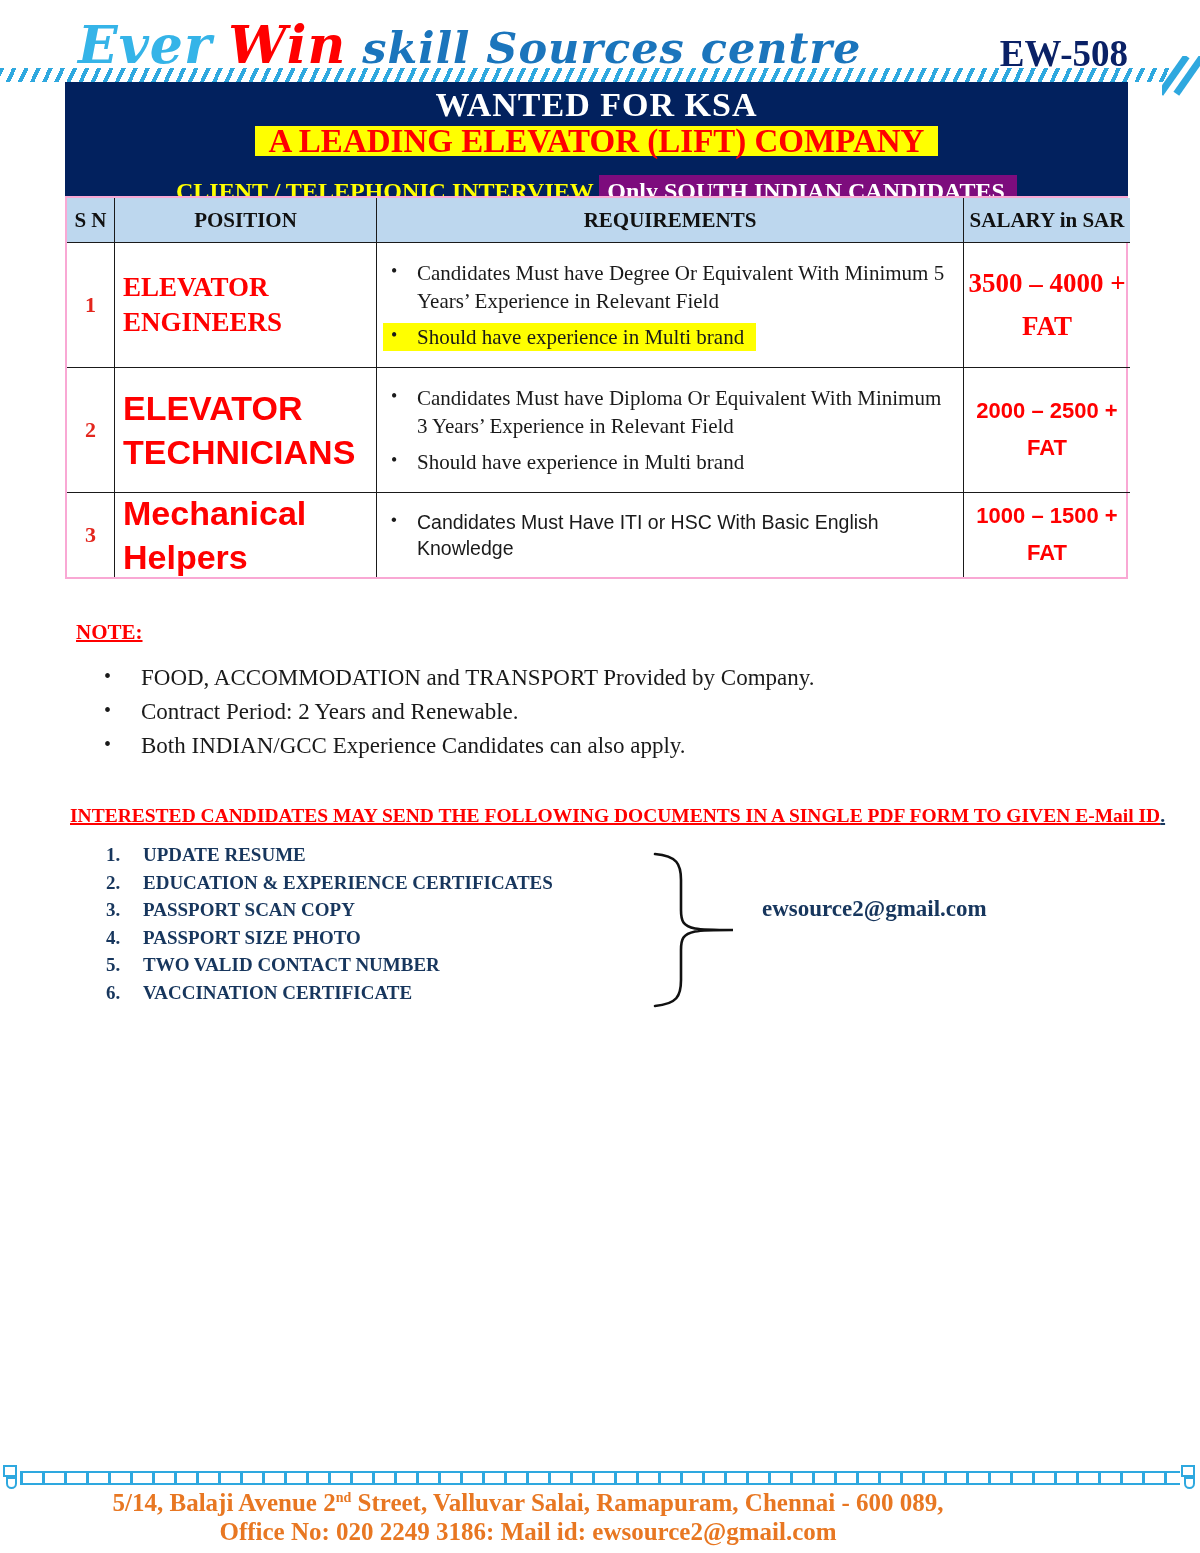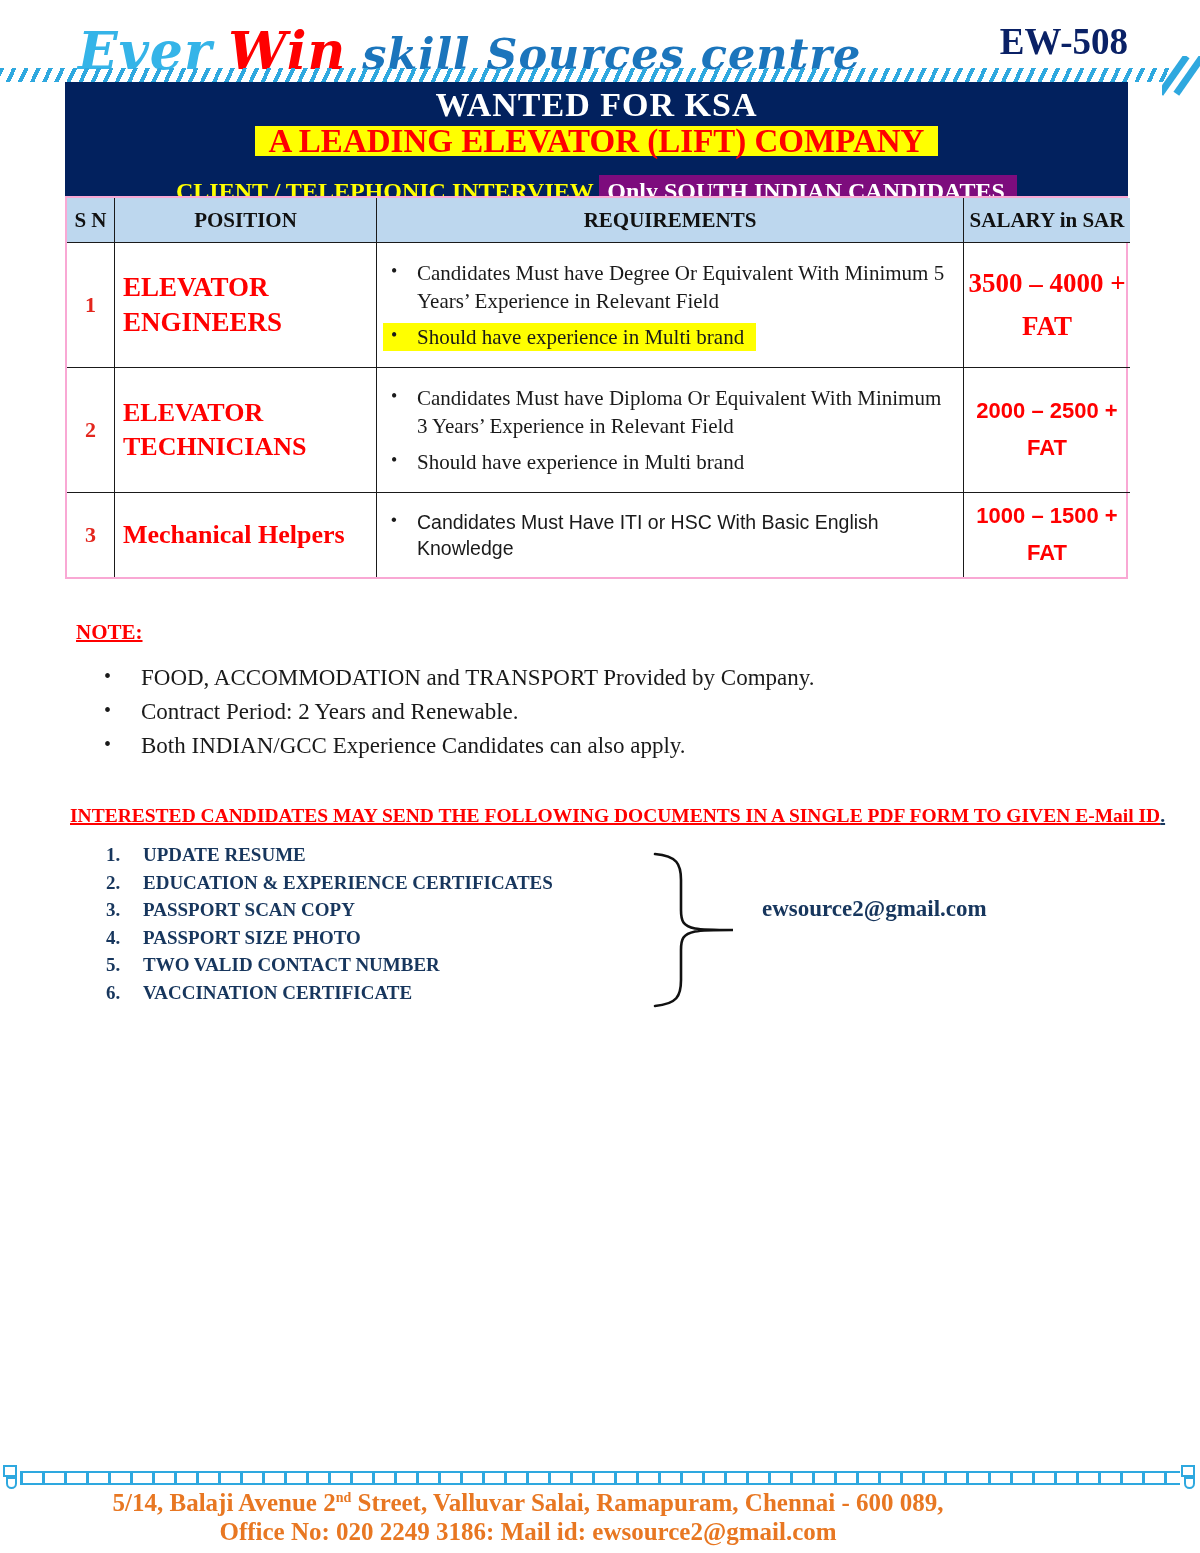--- a/index.html
+++ b/index.html
@@ -1,20 +1,20 @@
 <!DOCTYPE html>
 <html><head>
 <meta charset="utf-8">
 <style>
   * { margin:0; padding:0; box-sizing:border-box; }
   body { background:#ffffff; font-family:"Liberation Serif", serif; }
   .page { position:relative; width:1200px; height:1553px; background:#ffffff; overflow:hidden; }
 
   
-  .logo-row { position:absolute; top:20px; left:78px; right:72px; display:flex; justify-content:space-between; align-items:flex-start;gap:33px; }
+  .logo-row { position:absolute; top:14px; left:78px; right:72px; display:flex; justify-content:space-between; align-items:flex-end;gap:33px; }
   .logo { font-family:"DejaVu Serif", serif; font-style:italic; font-weight:bold; font-size:43px; letter-spacing:1px; white-space:nowrap; }
   .logo .lg-ever { color:#35B4E8; font-size:52px; }
   .logo .lg-win  { color:#FF0000; font-size:52px; }
   .logo .lg-rest { color:#1B75BC; }
   .refcode { color:#0A2166; font-weight:bold; font-size:37px; font-family:"Liberation Serif", serif; }
 
   
   .hatch { position:absolute; top:68px; left:0; width:1172px; height:14px;
            background:repeating-linear-gradient(115deg,#2EA8DF 0 4px,transparent 4px 11px); }
   .hatch-end { position:absolute; top:56px; left:1162px; width:38px; height:40px; overflow:hidden; }
@@ -35,21 +35,21 @@
               grid-template-columns:48px 262px 587px 166px; grid-template-rows:45px 125px 125px 84px;
               border:2px solid #f9a8d4; background:#fff; }
   .cell { border-right:1.6px solid #1a1a1a; border-bottom:1.6px solid #1a1a1a; }
   .cell.last-col { border-right:none; }
   .cell.last-row { border-bottom:none; }
   .th { background:#BDD7EE; display:flex; align-items:center; justify-content:center;
         font-weight:bold; font-size:21px; color:#111; }
   .sn { display:flex; align-items:center; justify-content:center; color:#E3261D; font-weight:bold; font-size:22px; }
   .pos { display:flex; align-items:center; padding-left:8px; color:#FF0000; font-weight:bold; line-height:1.3; }
   .pos.serif { font-family:"Liberation Serif", serif; font-size:27px; }
-  .pos.sans  { font-family:Liberation Serif, serif; font-size:26px; }
+  .pos.sans  { font-family:Liberation Sans, sans-serif; font-size:34px; }
   .req { display:flex; flex-direction:column; justify-content:center; padding:6px 10px 6px 6px; gap:7px; color:#1a1a1a; }
   .req.serif { font-family:"Liberation Serif", serif; font-size:21px; }
   .req.sans  { font-family:"Liberation Sans", sans-serif; font-size:19.5px; }
   .req-item { display:flex; line-height:1.35; }
   .req-item .dot { width:34px; flex:none; padding-left:8px; font-size:0.85em; }
   .req-item.hl { background:#FFFF00; width:fit-content; padding-right:12px; }
   .salary { display:flex; flex-direction:column; align-items:center; justify-content:center; color:#FF0000; font-weight:bold; text-align:center; line-height:1.3;gap:8px; }
   .salary.serif { font-family:"Liberation Serif", serif; font-size:27px; }
   .salary.sans  { font-family:"Liberation Sans", sans-serif; font-size:22px; }
 

